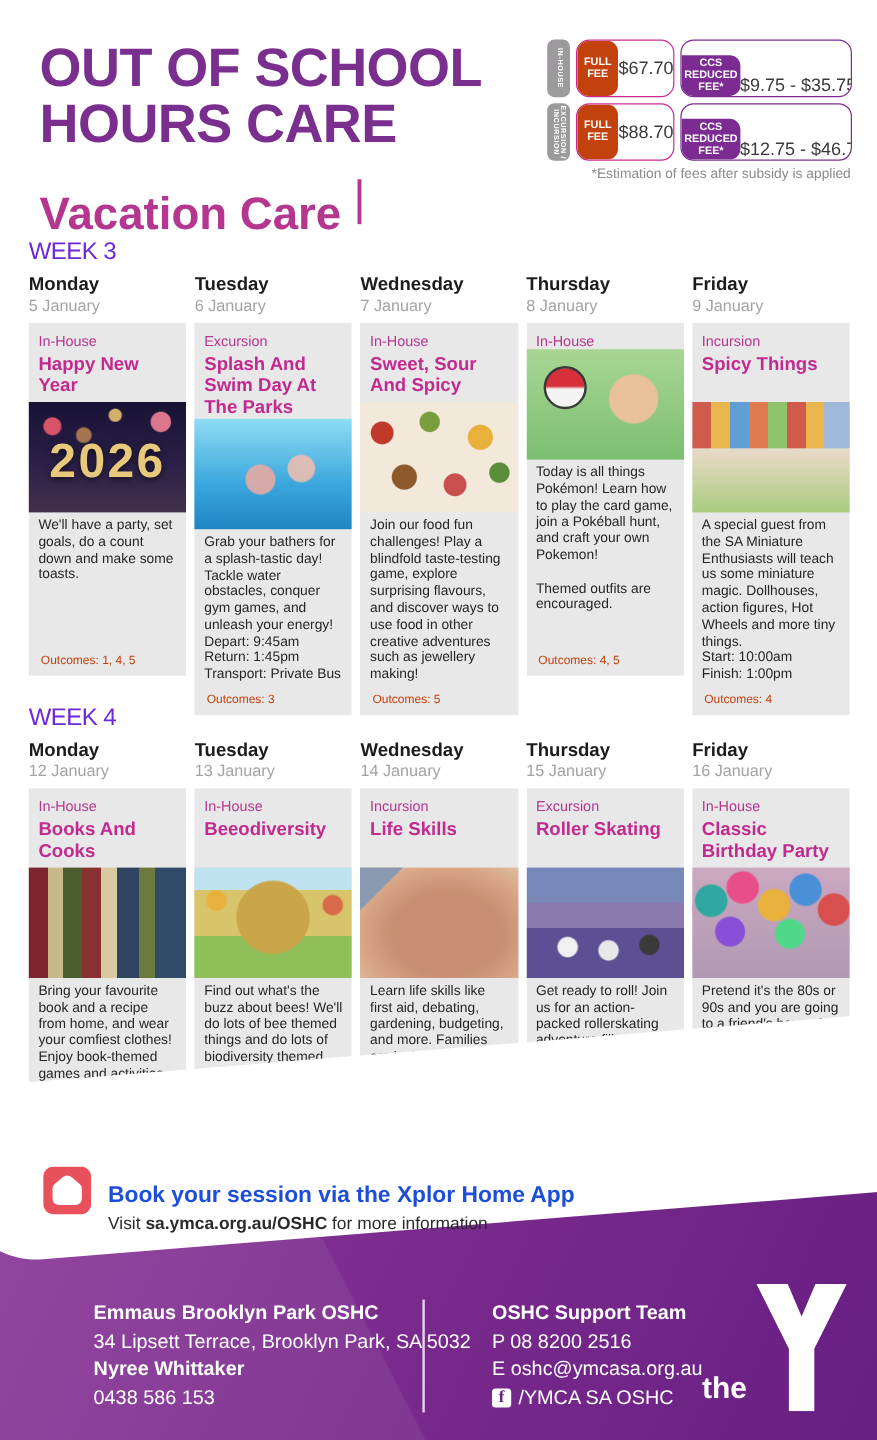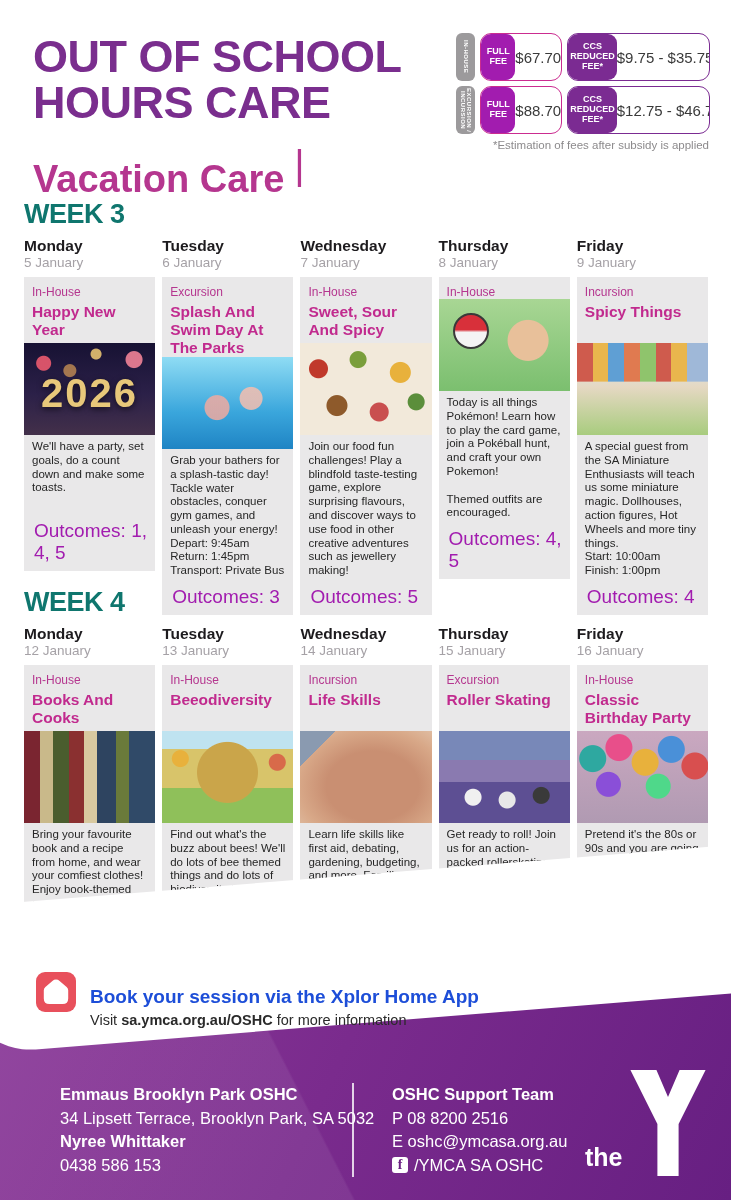--- a/index.html
+++ b/index.html
@@ -16,43 +16,43 @@
   .subtitle .sep { font-weight:300; font-size:40px; position:relative; top:-2px; }
   .subtitle .dr { font-weight:400; }
 
   .fees { position:absolute; left:456px; top:33px; width:254px; display:flex; flex-direction:column; gap:5px; }
   .fee-row { display:flex; gap:5px; height:48px; }
   .fee-tab { width:19px; background:#9C9A9C; border-radius:6px; color:#fff; font-size:6px; font-weight:700;
     writing-mode:vertical-rl; text-orientation:mixed; display:flex; align-items:center; justify-content:center;
     text-align:center; letter-spacing:0.5px; line-height:1.05; }
   .pill { display:flex; border-radius:11px; overflow:hidden; background:#fff; }
   .pill-full { width:92px; border:1.5px solid #CB2C90; }
-  .pill-ccs { width:160px; border:1.5px solid #7B2B92; }
+  .pill-ccs { width:160px; border:1.5px solid #7B2B92;align-items:flex-end; }
   .pill-label { color:#fff; font-weight:700; font-size:9px; line-height:1.1; display:flex; align-items:center;
     justify-content:center; text-align:center; padding:2px; }
-  .pill-full .pill-label { width:36px; background:#a21caf; border-radius:0 9px 9px 0; }
+  .pill-full .pill-label { width:36px; background:#c2410c; border-radius:0 9px 9px 0; }
   .pill-ccs .pill-label { width:54px; background:#7B2B92; border-radius:0 9px 9px 0; }
   .pill-price { flex:1; display:flex; align-items:center; justify-content:center; font-size:15px;
     font-weight:500; color:#3A3A3A; white-space:nowrap; }
   .fee-note { position:absolute; top:139px; right:22px; font-size:11.5px; color:#8C8A8C; }
 
   
   .week { position:absolute; left:24px; width:684px; }
   .week-3 { top:199px; }
   .week-4 { top:587px; }
-  .week-label { font-size:27px; font-weight:700; color:#0f766e; letter-spacing:-0.5px; margin-bottom:7px; }
+  .week-label { font-size:20px; font-weight:400; color:#6d28d9; letter-spacing:-0.5px; margin-bottom:7px; }
   .grid { display:grid; grid-template-columns:repeat(5,1fr); gap:7px; }
   .dayname { font-size:15.5px; font-weight:700; color:#1D1B1E; }
   .daydate { font-size:13.5px; color:#A5A1A6; margin-bottom:7px; }
   .card { background:#E9E8E9; min-height:294px; display:flex; flex-direction:column; padding:6px 0 7px; }
   .ctype { font-size:12px; color:#B5368F; padding:2px 8px 0; }
   .ctitle { font-size:15.5px; line-height:1.16; font-weight:700; color:#C12A8E; padding:4px 6px 0 8px; min-height:44px; }
   .cimg { height:92px; width:100%; position:relative; overflow:hidden; }
   .cdesc { font-size:11.5px; line-height:1.2; color:#262626; padding:5px 6px 4px 8px; white-space:pre-line; }
-  .cout { margin-top:auto; font-size:19px; color:#a21caf; padding:4px 6px 0 10px; }
+  .cout { margin-top:auto; font-size:10px; color:#c2410c; padding:4px 6px 0 10px; }
 
   
   .img-fireworks { background:
       radial-gradient(circle at 15% 22%, rgba(235,90,110,.9) 0 7px, transparent 8px),
       radial-gradient(circle at 84% 18%, rgba(240,130,150,.9) 0 8px, transparent 9px),
       radial-gradient(circle at 55% 12%, rgba(255,215,120,.8) 0 5px, transparent 6px),
       radial-gradient(circle at 35% 30%, rgba(250,180,90,.6) 0 6px, transparent 7px),
       linear-gradient(180deg,#171233 0%,#2b2048 55%,#43304a 100%); }
   .img2026 { position:absolute; left:50%; top:54%; transform:translate(-50%,-50%); font-size:40px;
       font-weight:700; color:#E8C87A; letter-spacing:2px; text-shadow:0 2px 6px rgba(0,0,0,.6); }
@@ -108,21 +108,21 @@
   .booking-sub { font-size:14.5px; color:#2a2a2a; margin-top:4px; }
   .booking-sub .lnk { font-weight:700; }
 
   
   .footer { position:absolute; left:0; top:985px; width:731px; height:215px;
     background:linear-gradient(115deg,#8A3898 0%,#7A2B8D 45%,#671F82 100%); }
   .footer::before { content:""; position:absolute; inset:0;
     background:linear-gradient(63deg, rgba(255,255,255,0.07) 0 42%, transparent 42.3%); }
   .wave { position:absolute; top:-78px; left:-34px; width:800px; height:148px; background:#fff;
     transform:rotate(-4.6deg); transform-origin:left bottom; border-radius:0 0 0 70px; }
-  .fcol { position:absolute; top:98px; color:#fff; font-size:16.5px; line-height:23.5px; }
+  .fcol { position:absolute; top:98px; color:#fff; font-size:16.5px; line-height:23.5px;margin-left:18px; }
   .fcol1 { left:60px; }
   .fcol2 { left:392px; }
   .fbold { font-weight:700; }
   .fdivider { position:absolute; left:352px; top:98px; height:94px; width:1.5px; background:rgba(255,255,255,.8); }
   .fbline { display:flex; align-items:center; gap:6px; }
   .fbicon { width:16px; height:16px; background:#fff; border-radius:3px; color:#6B2183;
     font-family:"Liberation Serif", serif; font-weight:700; font-size:14px; line-height:16px;
     display:inline-flex; align-items:center; justify-content:center; }
   .ylogo { position:absolute; right:16px; bottom:24px; width:132px; height:106px; color:#fff; }
   .ylogo .the { position:absolute; left:2px; bottom:4px; font-size:25px; font-weight:700; }

